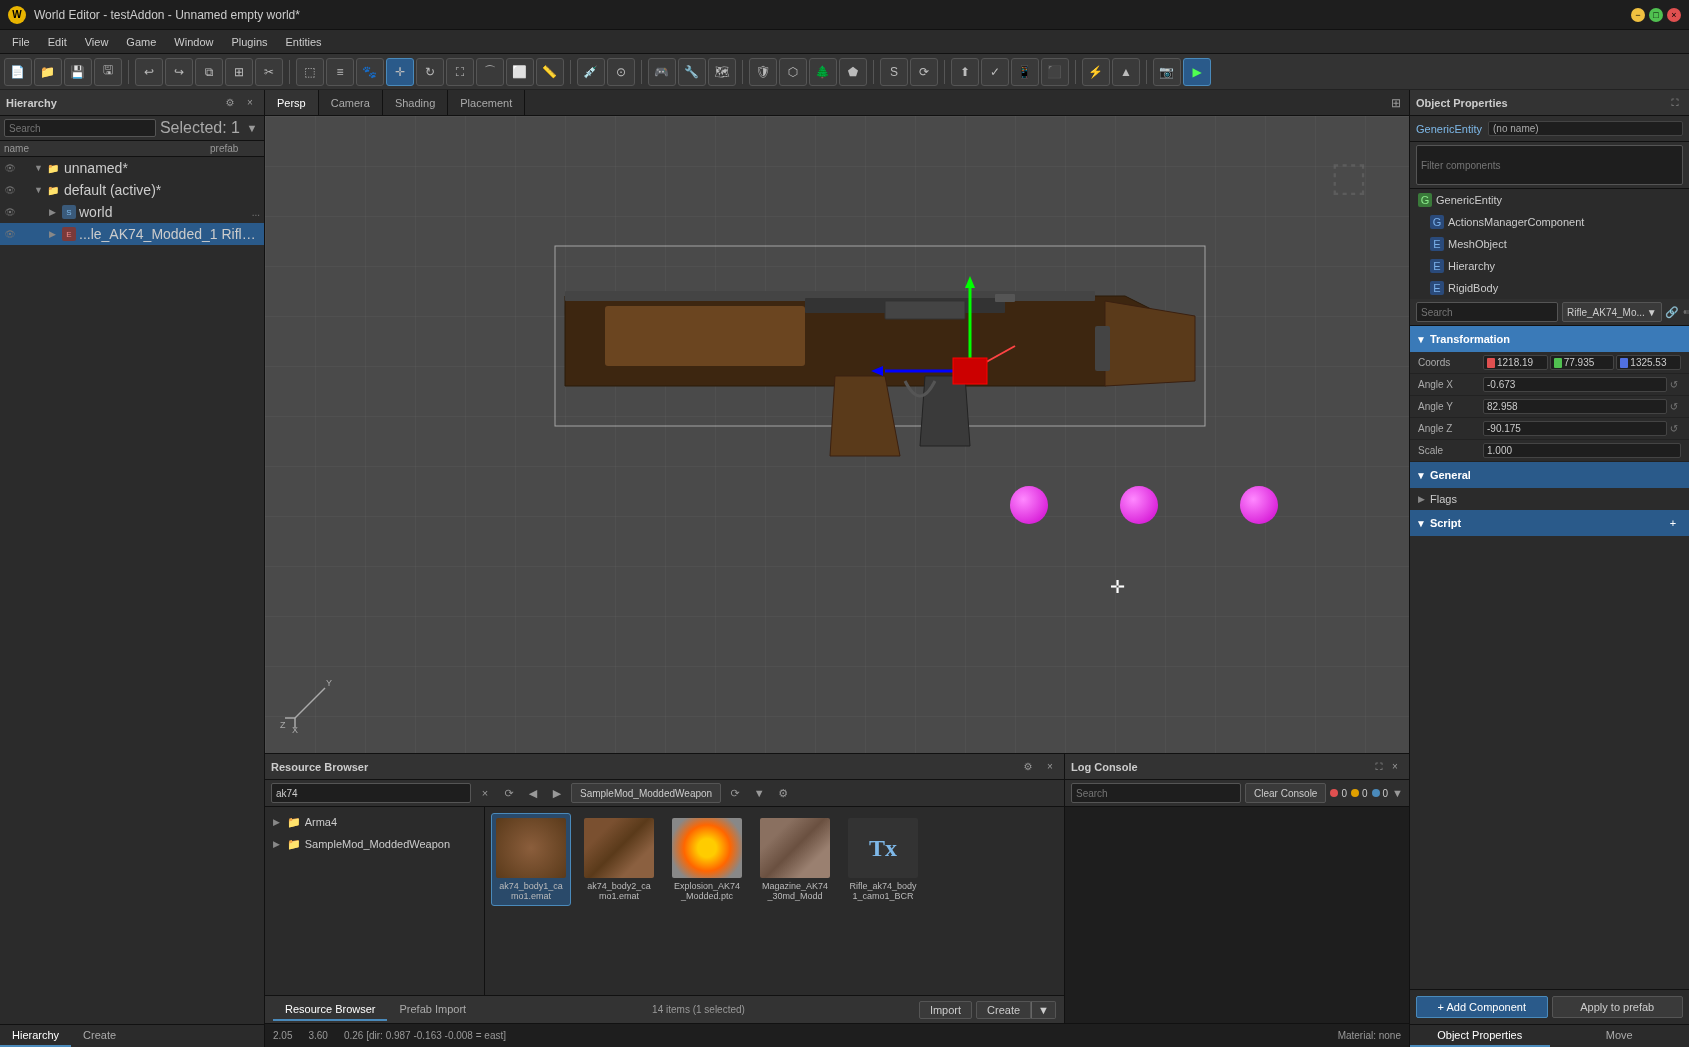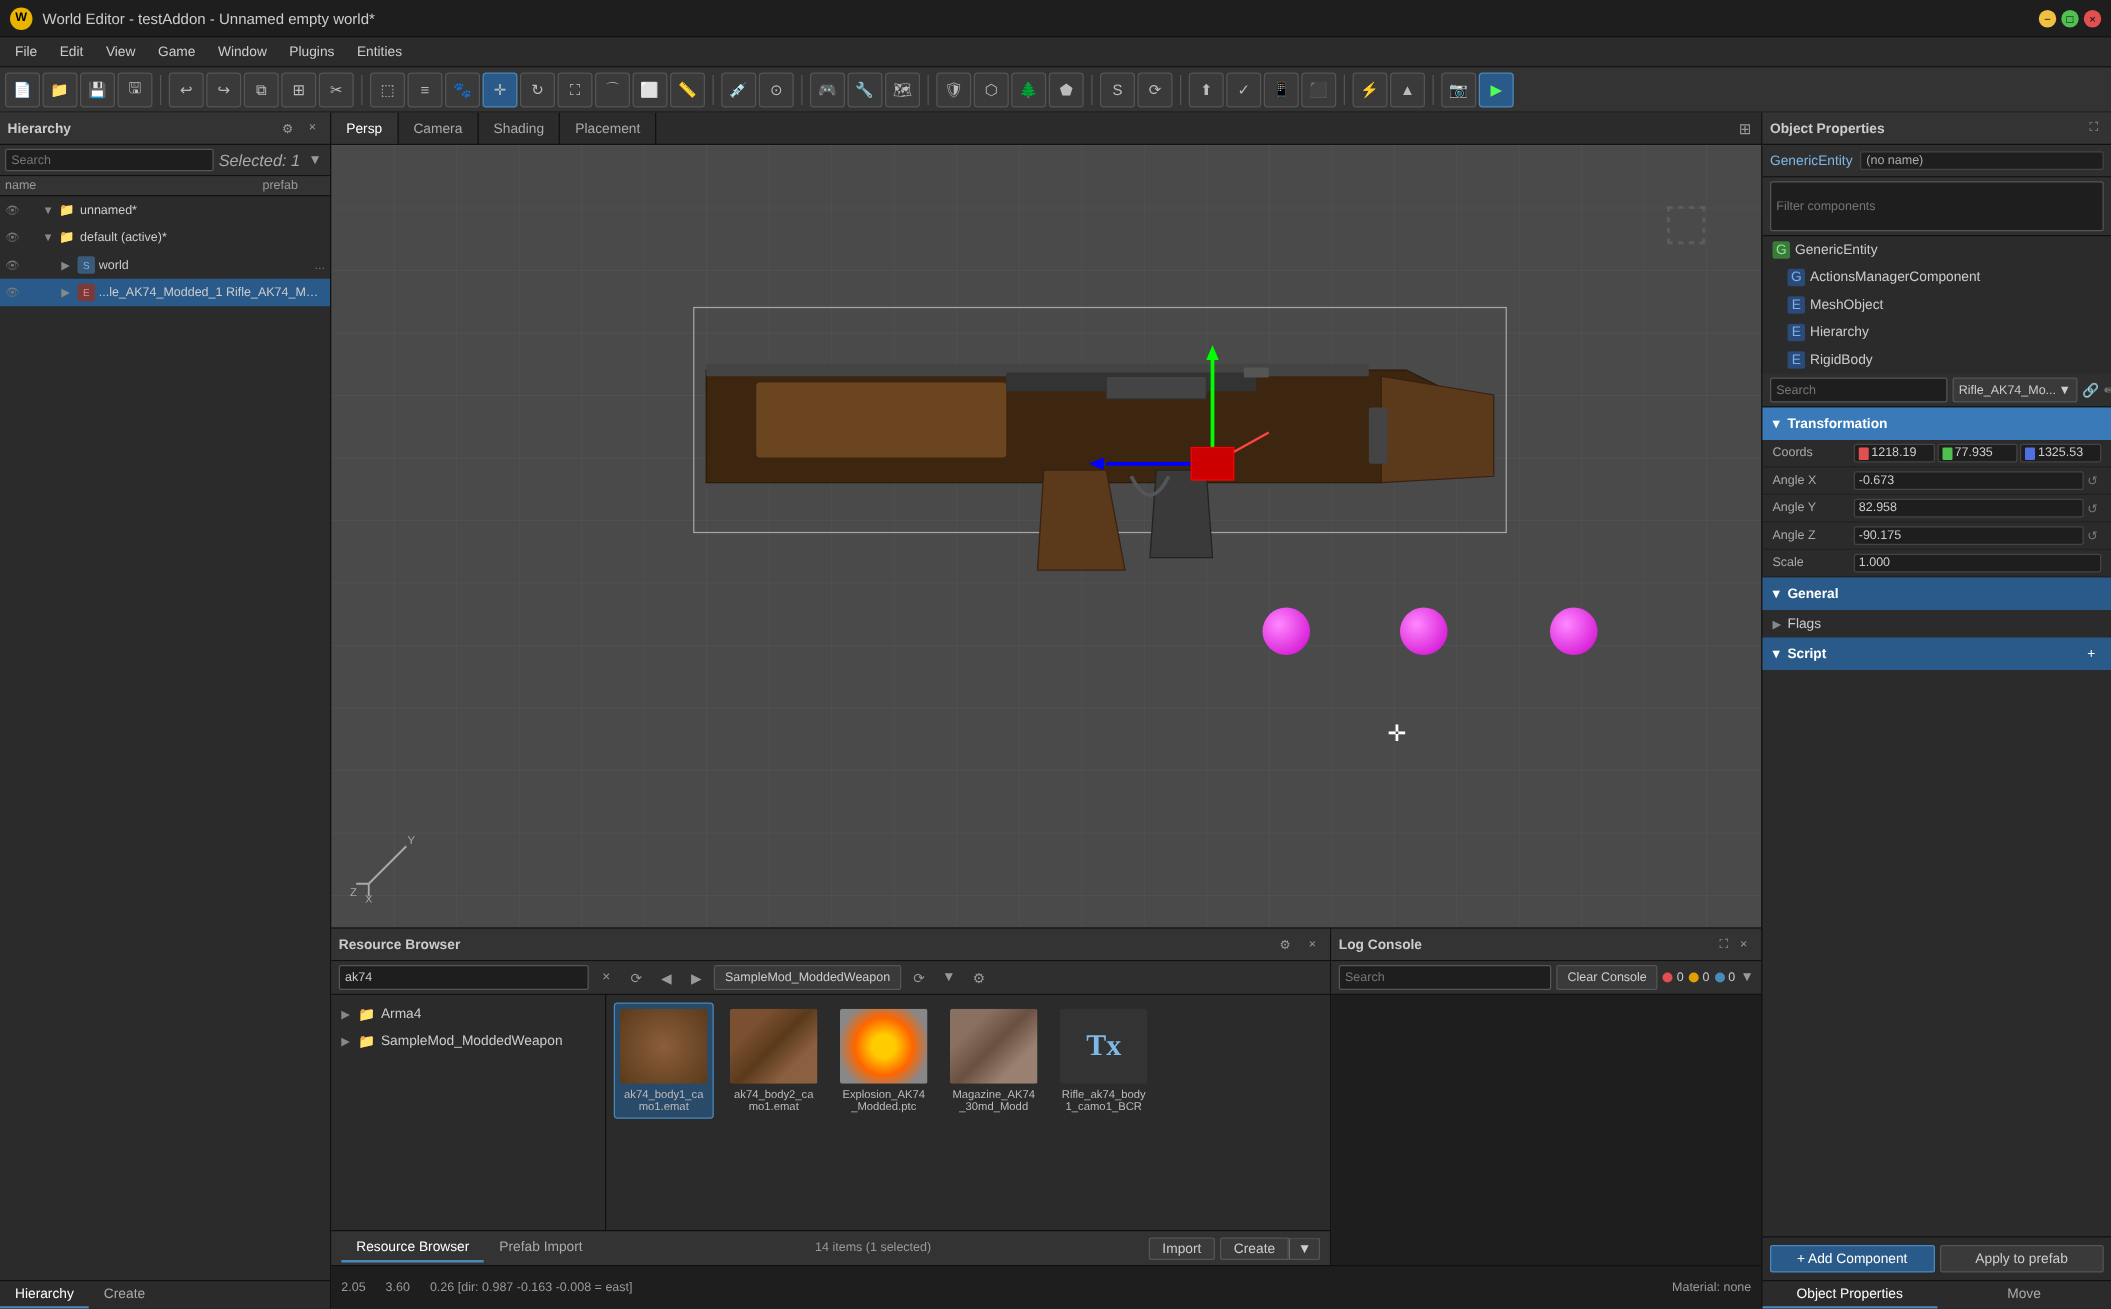--- a/index.html
+++ b/index.html
@@ -132,23 +132,22 @@
       flex: 1;
       background: #1e1e1e;
       border: 1px solid #555;
       border-radius: 2px;
       color: #ccc;
       padding: 2px 4px;
       font-size: 10px;
       height: 18px;
     }
     .selected-badge {
-      font-size: 13px; color: #aaa;
+      font-size: 16px; color: #aaa;
       white-space: nowrap;
-      font-style: italic;
     }
     .filter-btn {
       width: 16px; height: 16px;
       display: flex; align-items: center; justify-content: center;
       cursor: pointer; color: #999; font-size: 11px;
     }
 
     
     #hierarchy-columns {
       display: flex;
@@ -175,21 +174,21 @@
       height: 22px;
       cursor: pointer;
       gap: 3px;
     }
     .tree-item.selected { background: #2a5a8a; }
     .tree-indent { width: 12px; flex-shrink: 0; }
     .tree-arrow { width: 10px; font-size: 9px; color: #888; cursor: pointer; }
     .tree-icon { width: 14px; height: 14px; flex-shrink: 0; display: flex; align-items: center; justify-content: center; font-size: 10px; }
     .tree-icon.folder { color: #e8b400; }
     .tree-icon.entity { color: #7eb8e8; }
-    .tree-label { flex: 1; font-size: 10px; overflow: hidden; text-overflow: ellipsis; white-space: nowrap; }
+    .tree-label { flex: 1; font-size: 14px; overflow: hidden; text-overflow: ellipsis; white-space: nowrap; }
     .vis-icon { width: 12px; height: 12px; display: flex; align-items: center; justify-content: center; font-size: 9px; color: #777; }
     .tree-item-actions { color: #777; font-size: 10px; }
 
     
     #hierarchy-bottom {
       display: flex;
       border-top: 1px solid #111;
       background: #2b2b2b;
     }
     .bottom-tab {
@@ -730,21 +729,21 @@
       cursor: pointer;
       color: #aaa;
       text-align: center;
       border-bottom: 2px solid transparent;
     }
     .op-tab.active { color: #fff; border-bottom: 2px solid #4a8abb; }
 
     
     #status-bar {
       background: #1e1e1e;
-      height: 35px;
+      height: 24px;
       display: flex;
       align-items: center;
       padding: 0 8px;
       gap: 16px;
       border-top: 1px solid #111;
       font-size: 10px;
       color: #999;
       flex-shrink: 0;
     }
 

